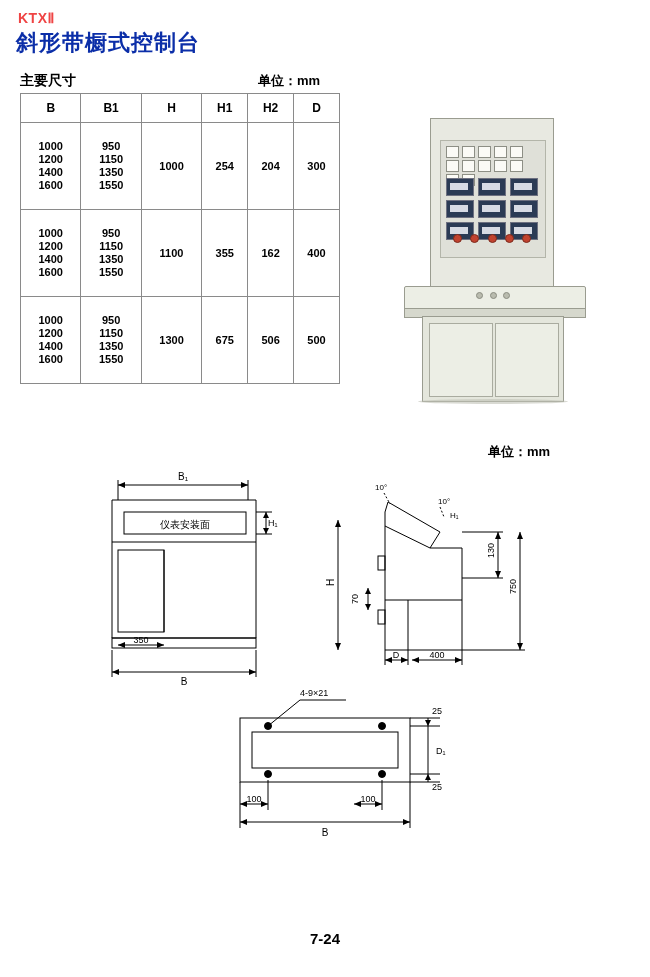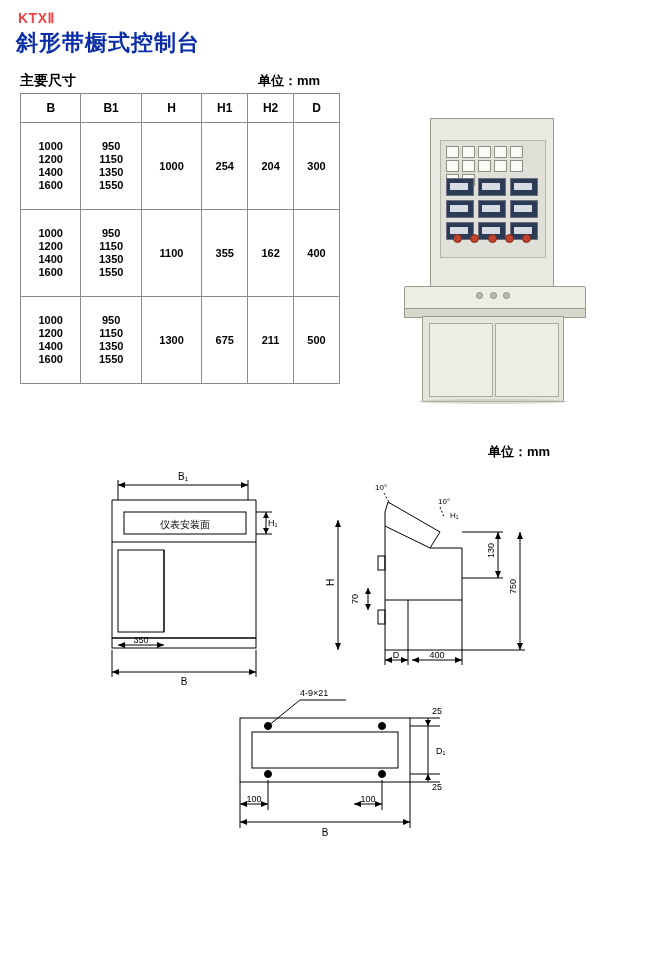--- a/index.html
+++ b/index.html
@@ -337,21 +337,21 @@
           <span>1600</span>
         </td>
         <td class="group stack">
           <span>950</span>
           <span>1150</span>
           <span>1350</span>
           <span>1550</span>
         </td>
         <td class="group">1300</td>
         <td class="group">675</td>
-        <td class="group">211</td>
+        <td class="group">506</td>
         <td class="group">500</td>
       </tr>
     </tbody>
   </table>
 
   <div class="photo">
     <div class="ph-cabtop"></div>
     <div class="ph-panel"></div>
     <div class="ph-lamprow">
       <i></i>
@@ -545,14 +545,15 @@
           <path d="M240 362 l7 -3 v6 z" fill="#000" stroke="none"></path>
           <path d="M410 362 l-7 -3 v6 z" fill="#000" stroke="none"></path>
           <line x1="240" y1="322" x2="240" y2="368"></line>
           <line x1="410" y1="322" x2="410" y2="368"></line>
           <text x="325" y="376" font-size="10" text-anchor="middle" fill="#000" stroke="none">B</text>
         </g>
       </g>
     </svg>
   </div>
 
+  <div class="pagenum">7-24</div>
 
 </div>
 
 </body></html>

